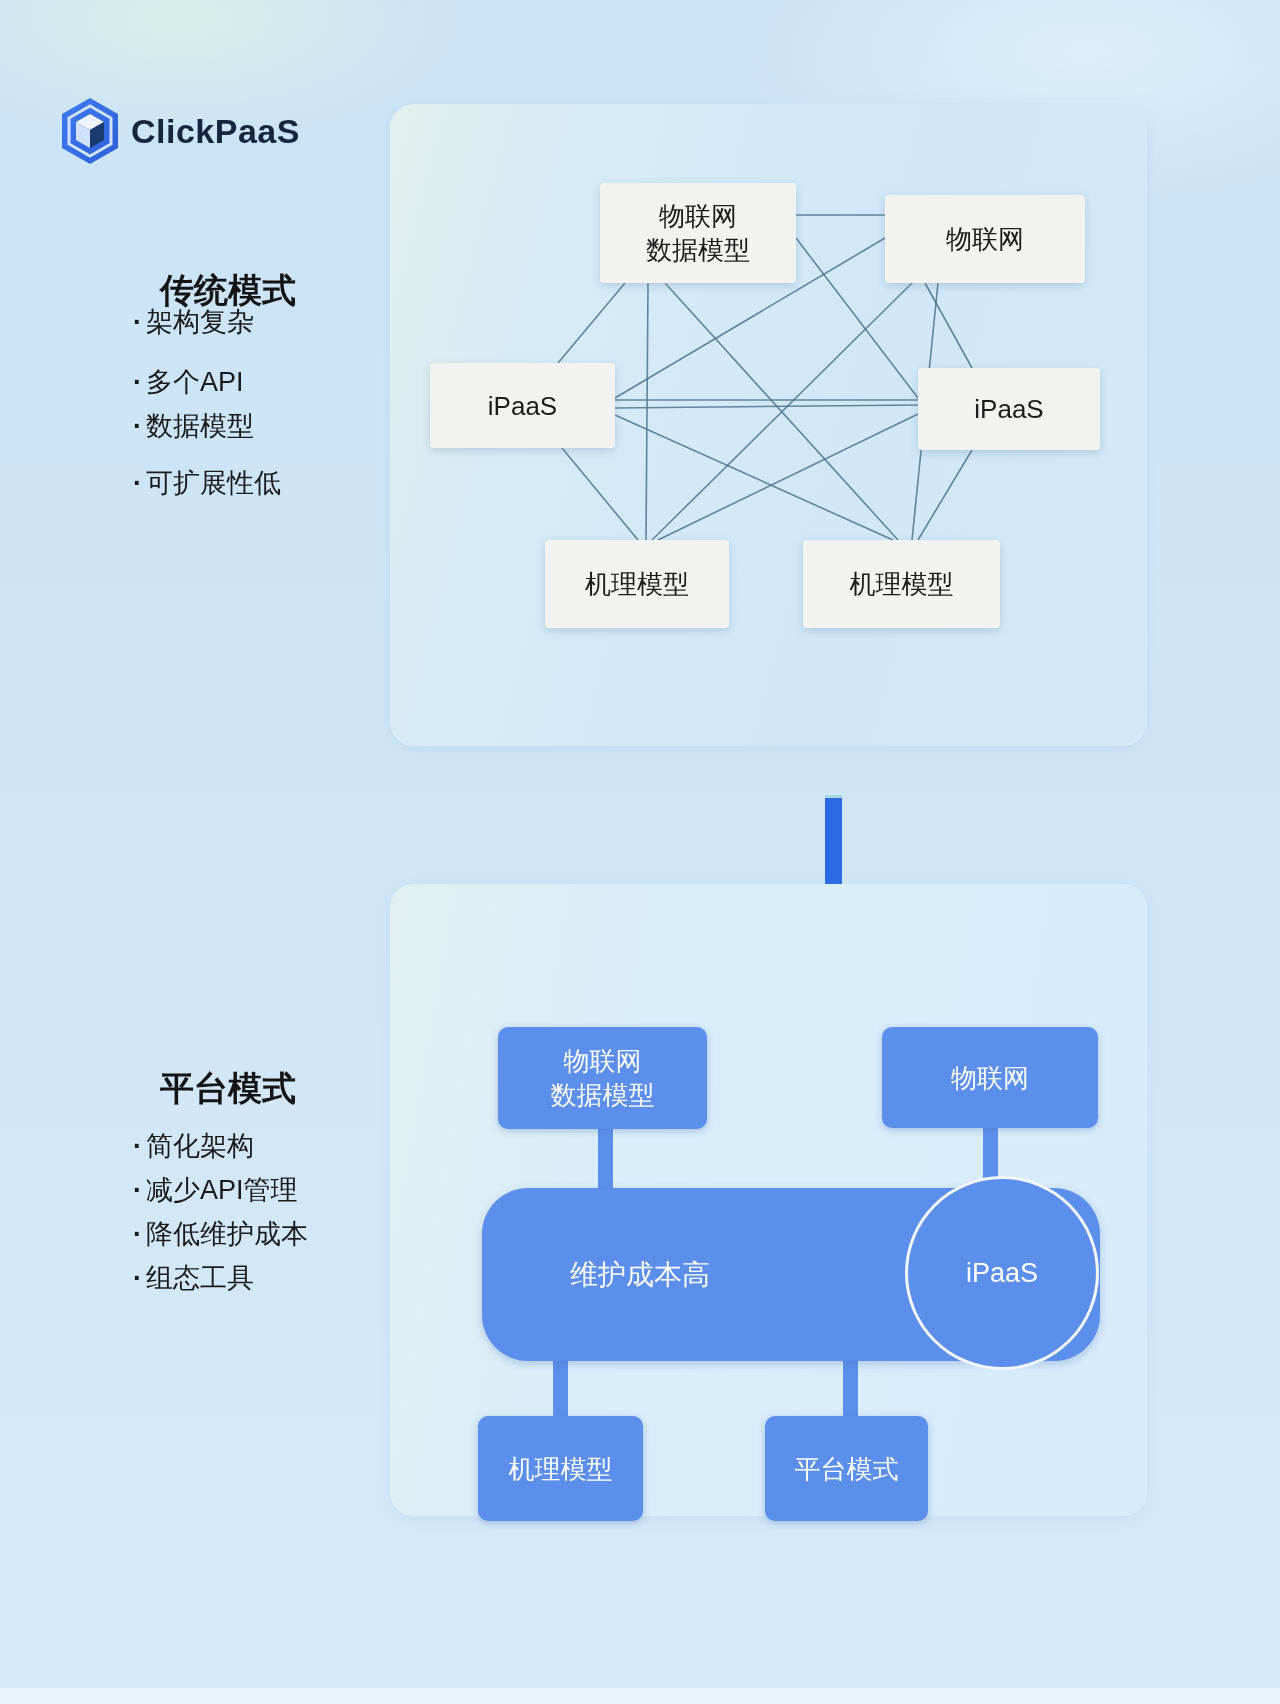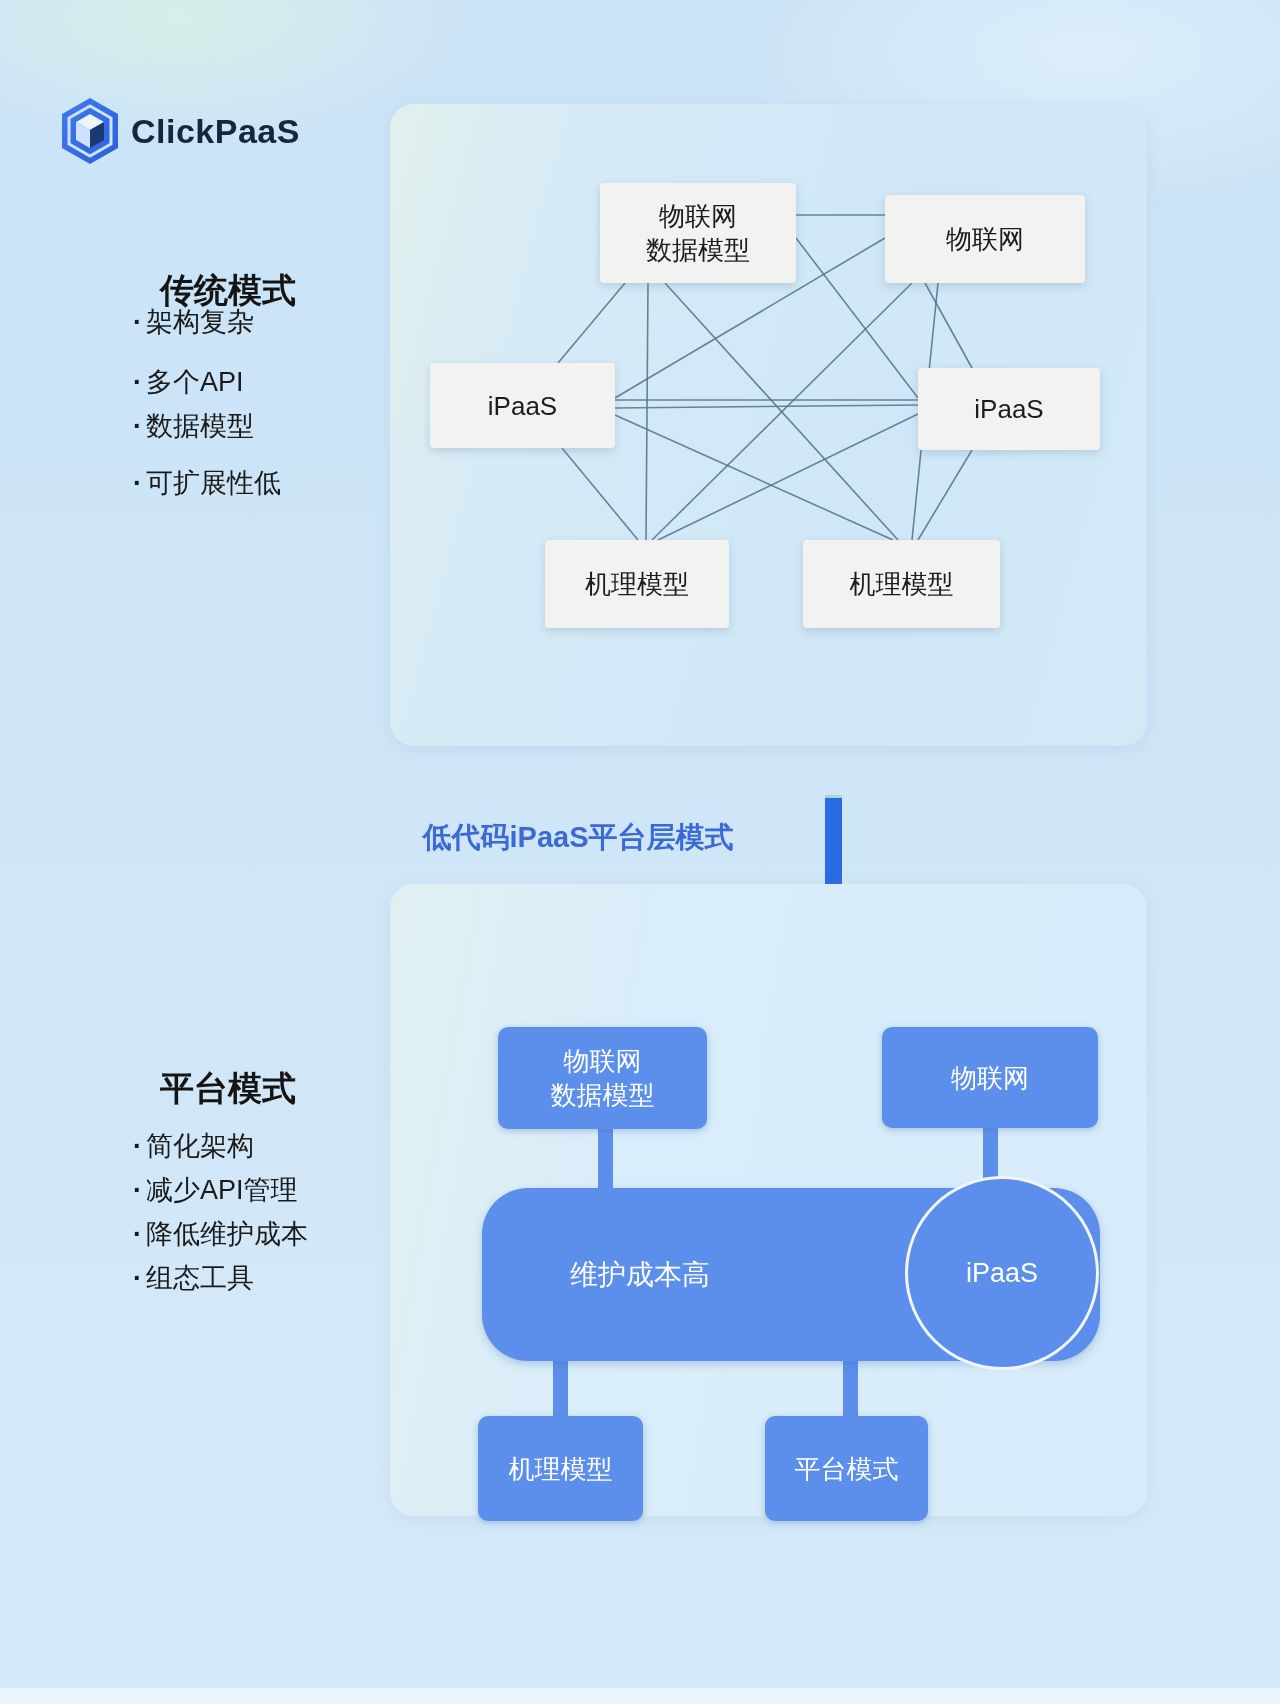--- a/index.html
+++ b/index.html
@@ -117,21 +117,20 @@
   <span>iPaaS</span>
 </div>
 <div class="gbox" style="left:545px;top:540px;width:184px;height:88px;">
   <span>机理模型</span>
 </div>
 <div class="gbox" style="left:803px;top:540px;width:197px;height:88px;">
   <span>机理模型</span>
 </div>
 
 <div class="transition-text">
-  <div>低代码iPaaS平台层模式</div>
 </div>
 <svg class="abs" style="left:800px;top:790px;" width="70" height="152" viewBox="0 0 70 152">
   <rect x="25" y="5" width="17" height="8" fill="#a9d6dd"></rect>
   <rect x="25" y="8" width="17" height="100" fill="#2b6ae3"></rect>
   <polygon points="10,106 57,106 33.5,147" fill="#2b6ae3"></polygon>
 </svg>
 
 <div class="panel panel-bottom"></div>
 
 <div class="sec-title" style="left:160px;top:1066px;">平台模式</div>

